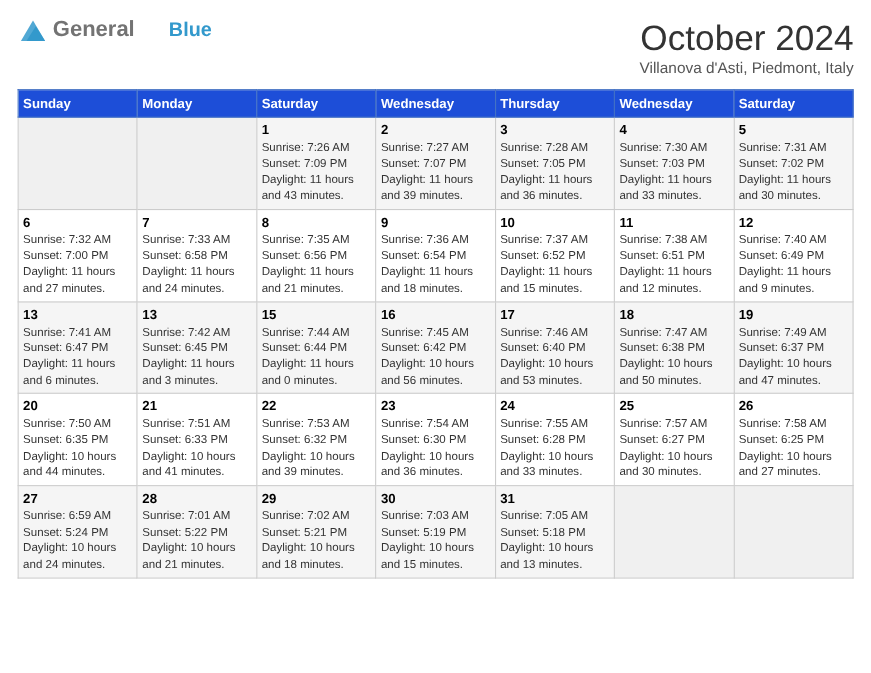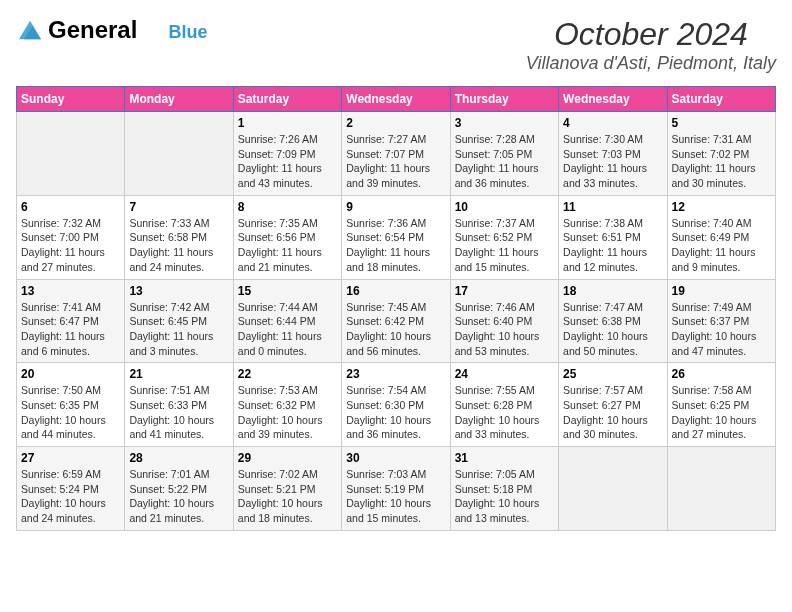--- a/index.html
+++ b/index.html
@@ -15,55 +15,54 @@
       justify-content: space-between;
       align-items: flex-start;
       margin-bottom: 12px;
     }
     .logo {
       display: flex;
       align-items: center;
       gap: 4px;
     }
     .logo-text-general {
-      font-size: 24px;
+      font-size: 20px;
       font-weight: bold;
-      color: #000000;
+      color: #737373;
     }
     .logo-text-blue {
       font-size: 18px;
       font-weight: bold;
       color: #3399cc;
       padding-left: 31px;
     }
     .logo-icon {
       width: 28px;
       height: 22px;
       position: relative;
     }
     .title-block {
-      text-align: center;
-      font-style: italic;
+      text-align: right;
     }
     .month-title {
       font-size: 32px;
       color: #333;
       font-weight: normal;
     }
     .subtitle {
-      font-size: 18px;
+      font-size: 14px;
       color: #555;
     }
     table {
       width: 100%;
       border-collapse: collapse;
       font-size: 11px;
     }
     thead th {
-      background-color: #ec4899;
+      background-color: #1d4ed8;
       color: #fff;
       padding: 5px 4px;
       text-align: left;
       font-size: 12px;
       border: 1px solid #4472C4;
     }
     tbody td {
       border: 1px solid #ccc;
       vertical-align: top;
       padding: 4px;

